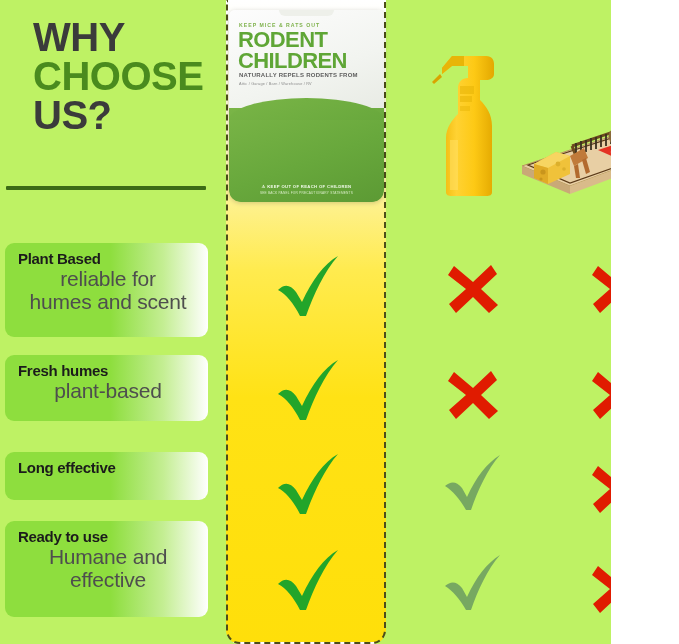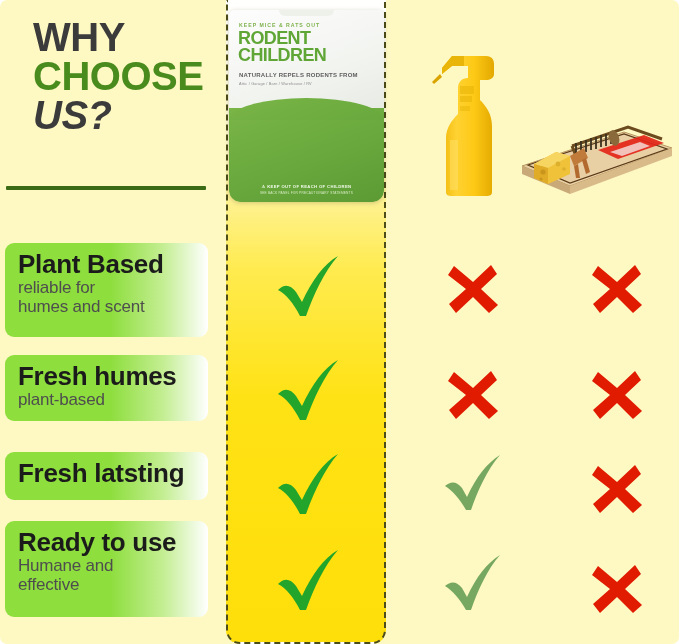--- a/index.html
+++ b/index.html
@@ -5,42 +5,41 @@
   html, body {
     margin: 0;
     padding: 0;
     background: #ffffff;
   }
   body {
     font-family: "Liberation Sans", sans-serif;
   }
   #infographic {
     position: relative;
-    width: 679px;
+    width: 611px;
     height: 644px;
-    background: #fef9c3;
+    background: #bef264;
     overflow: hidden;
-    border-radius: 7px;
   }
 
   
   .headline {
     position: absolute;
     left: 33px;
     top: 18px;
     width: 190px;
     font-size: 40px;
     font-weight: bold;
     line-height: 0.98;
     letter-spacing: -0.5px;
   }
   .headline .ln { display: block; }
   .ln-why   { color: #3b3b3b; }
   .ln-choose{ color: #4a8b1e; }
-  .ln-us    { color: #3b3b3b; font-style: italic; }
+  .ln-us    { color: #3b3b3b; }
 
   .header-rule {
     position: absolute;
     left: 6px;
     top: 186px;
     width: 200px;
     height: 4px;
     background: #3c6b16;
     border-radius: 1px;
   }
@@ -102,21 +101,21 @@
     background: #eef0ea;
     border-radius: 0 0 6px 6px;
   }
   .pkg-kicker {
     position: absolute; left: 10px; top: 12px;
     font-size: 5.2px; letter-spacing: 1.0px; font-weight: bold;
     color: #7fb24c; text-transform: uppercase;
   }
   .pkg-title {
     position: absolute; left: 9px; top: 20px;
-    font-size: 18px; font-weight: bold; line-height: 0.95;
+    font-size: 22px; font-weight: bold; line-height: 0.95;
     color: #5fa636; letter-spacing: -0.6px;
   }
   .pkg-sub {
     position: absolute; left: 10px; top: 62px;
     font-size: 6px; font-weight: bold; letter-spacing: 0.25px;
     color: #5e5e5e;
   }
   .pkg-cats {
     position: absolute; left: 10px; top: 72px;
     font-size: 3.8px; letter-spacing: 0.2px; color: #8c8c8c;
@@ -148,31 +147,32 @@
   .feature {
     position: absolute;
     left: 5px;
     width: 203px;
     background: linear-gradient(to right, #8ede3e 0%, #8ede3e 52%, #c4ee93 78%, #ffffff 100%);
     border-radius: 9px;
     padding: 8px 10px 8px 13px;
     box-sizing: border-box;
   }
   .feature .f-title {
-    font-size: 26px;
+    font-size: 15px;
     font-weight: bold;
     color: #1b1b1b;
     line-height: 1.05;
     letter-spacing: -0.3px;
   }
   .feature .f-sub {
-    font-size: 17px;
+    font-size: 21px;
     color: #4e4e4e;
     line-height: 1.12;
     letter-spacing: -0.2px;
+    text-align: center;
   }
   .feature-1 { top: 243px; height: 94px; }
   .feature-2 { top: 355px; height: 66px; }
   .feature-3 { top: 452px; height: 48px; }
   .feature-4 { top: 521px; height: 96px; }
 
   
   .mark { position: absolute; }
   .check-yellow { width: 72px; height: 72px; }
   .check-sage   { width: 66px; height: 66px; }
@@ -292,21 +292,21 @@
     <div class="f-sub">reliable for</div>
     <div class="f-sub">humes and scent</div>
   </div>
 
   <div class="feature feature-2">
     <div class="f-title">Fresh humes</div>
     <div class="f-sub">plant-based</div>
   </div>
 
   <div class="feature feature-3">
-    <div class="f-title">Fresh latsting</div>
+    <div class="f-title">Long effective</div>
   </div>
 
   <div class="feature feature-4">
     <div class="f-title">Ready to use</div>
     <div class="f-sub">Humane and</div>
     <div class="f-sub">effective</div>
   </div>
 
   <svg class="mark check-yellow" style="left:272px; top:252px;" viewBox="0 0 72 72">
     <path d="M6,38 C12,32 18,32 24,40 L30,50 C40,28 52,12 66,4 C52,20 42,42 34,64 L28,64 C22,52 14,42 6,38 Z" fill="#22a52a"></path>

